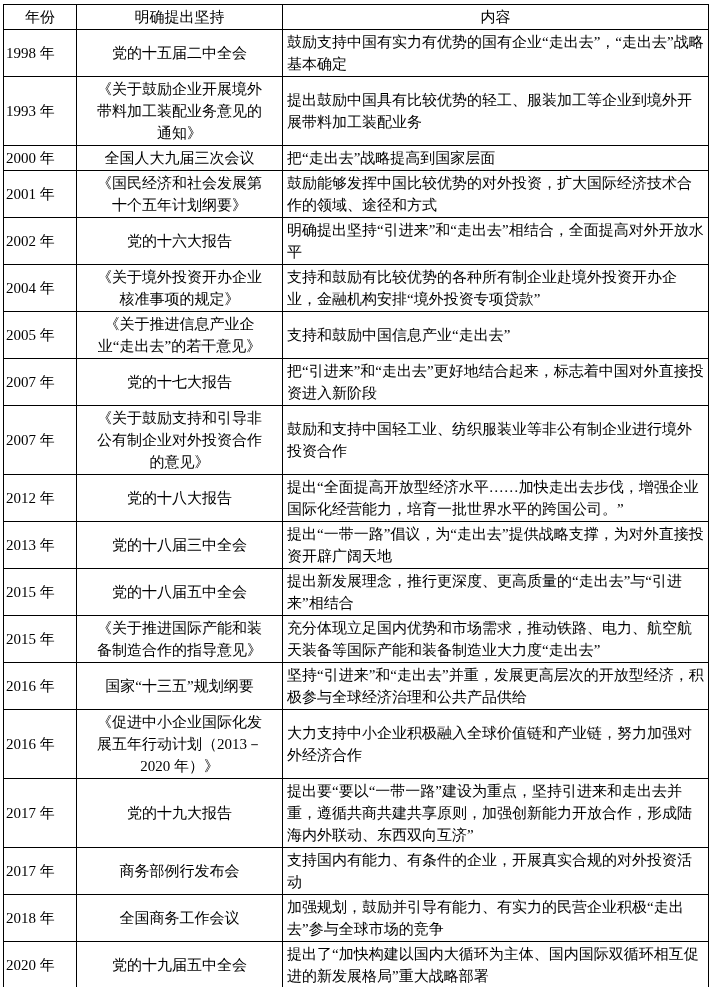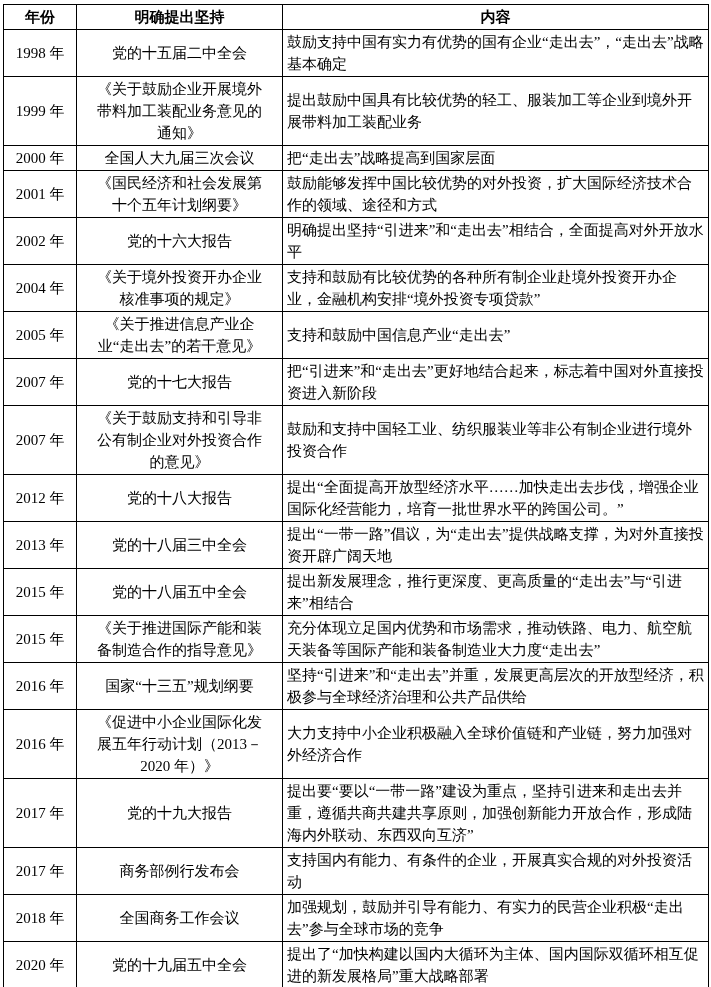--- a/index.html
+++ b/index.html
@@ -28,27 +28,27 @@
   table.policy-table td {
     border: 1.5px solid #000000;
     vertical-align: middle;
     box-sizing: border-box;
     word-break: break-all;
   }
   col.c-year   { width: 73px; }
   col.c-policy { width: 206px; }
   col.c-content{ width: 426px; }
   th {
-    font-weight: bold;
+    font-weight: normal;
     text-align: center;
     height: 24px;
     padding: 1px 2px;
   }
   td.year {
-    text-align: center;
+    text-align: left;
     padding: 1px 2px;
     white-space: nowrap;
   }
   td.policy {
     text-align: center;
     padding: 1px 18px;
   }
   td.content {
     text-align: left;
     padding: 1px 4px;
@@ -71,21 +71,21 @@
         <th>内容</th>
       </tr>
     </thead>
     <tbody>
         <tr>
           <td class="year">1998 年</td>
           <td class="policy">党的十五届二中全会</td>
           <td class="content">鼓励支持中国有实力有优势的国有企业“走出去”，“走出去”战略基本确定</td>
         </tr>
         <tr>
-          <td class="year">1999 年</td>
+          <td class="year">1993 年</td>
           <td class="policy">《关于鼓励企业开展境外带料加工装配业务意见的通知》</td>
           <td class="content">提出鼓励中国具有比较优势的轻工、服装加工等企业到境外开展带料加工装配业务</td>
         </tr>
         <tr>
           <td class="year">2000 年</td>
           <td class="policy">全国人大九届三次会议</td>
           <td class="content">把“走出去”战略提高到国家层面</td>
         </tr>
         <tr>
           <td class="year">2001 年</td>

